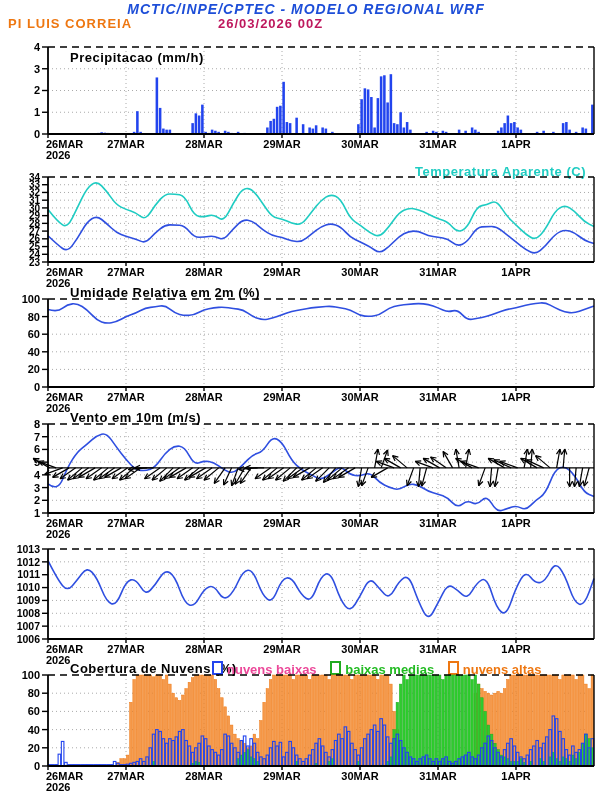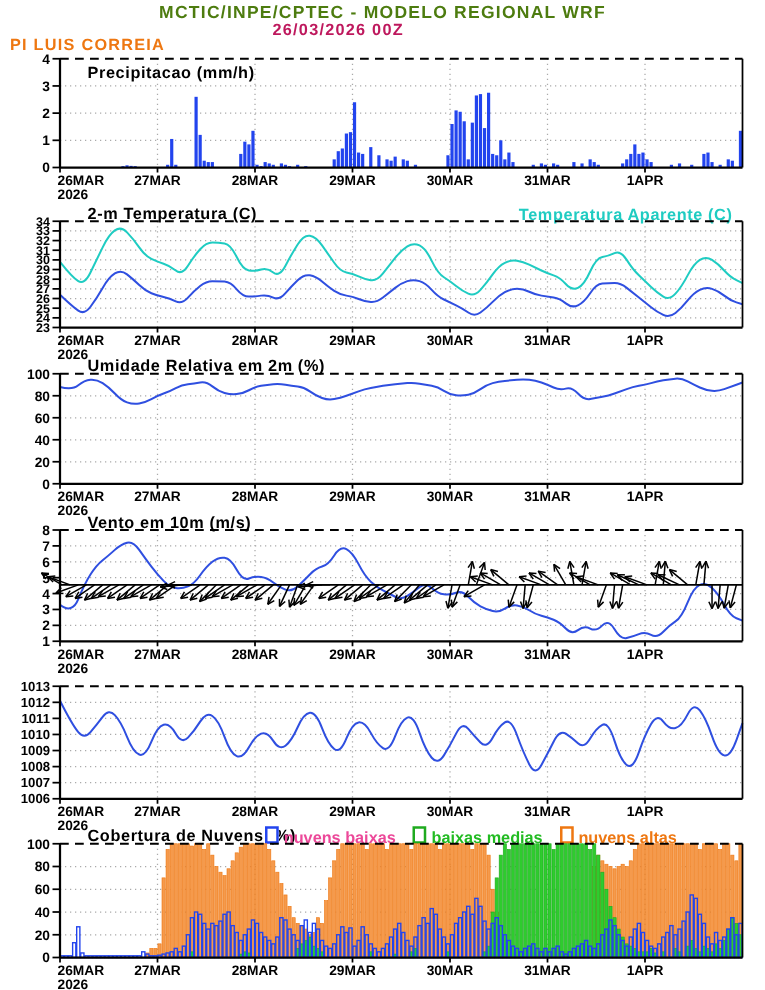--- a/index.html
+++ b/index.html
@@ -1,40 +1,39 @@
 <!DOCTYPE html>
 <html><head>
 <meta charset="utf-8">
 <style>
   html,body{margin:0;padding:0;background:#ffffff;}
   #fig{position:relative;width:612px;height:792px;background:#ffffff;overflow:hidden;
        font-family:"Liberation Sans",sans-serif;font-weight:bold;color:#000;}
   .abs{position:absolute;white-space:nowrap;}
   .hdr-title{top:1px;left:0;width:612px;text-align:center;font-size:14px;letter-spacing:1px;}
-  .hdr-station{top:16px;left:8px;font-size:13px;letter-spacing:1px;margin-top:12px;}
+  .hdr-station{top:16px;left:8px;font-size:13px;letter-spacing:1px;}
   .hdr-run{top:16px;left:218px;font-size:13px;letter-spacing:1px;}
   .coords{top:31px;left:350px;width:212px;text-align:right;font-size:13px;letter-spacing:1px;}
   .ptitle{font-size:13px;letter-spacing:.5px;}
   .cyan-label{top:164px;left:338px;width:248px;text-align:right;font-size:13px;}
   .legend-row{top:661px;left:212px;font-size:13px;}
   .legend-item{display:inline-block;margin-right:10px;}
   .legend-box{display:inline-block;width:7px;height:10px;border-width:2px;border-style:solid;
               vertical-align:-1px;margin-right:4px;background:#fff;}
   svg text{font-family:"Liberation Sans",sans-serif;font-weight:bold;}
 </style>
 </head>
 <body>
 
 <div id="fig">
-  <div class="abs hdr-title" style="color:#4d7c0f;">MCTIC/INPE/CPTEC - MODELO REGIONAL WRF</div>
+  <div class="abs hdr-title" style="color:#1d4ed8;font-style:italic;">MCTIC/INPE/CPTEC - MODELO REGIONAL WRF</div>
   <div class="abs hdr-station" style="color:#ee7711;">PI LUIS CORREIA</div>
   <div class="abs hdr-run" style="color:#be185d;">26/03/2026 00Z</div>
 
   <div class="abs ptitle" style="top:50px;left:70px;">Precipitacao (mm/h)</div>
-  <div class="abs ptitle" style="top:163px;left:70px;">2-m Temperatura (C)</div>
   <div class="abs ptitle cyan-label" style="color:#1fccc2;">Temperatura Aparente (C)</div>
   <div class="abs ptitle" style="top:285px;left:70px;">Umidade Relativa em 2m (%)</div>
   <div class="abs ptitle" style="top:410px;left:70px;">Vento em 10m (m/s)</div>
   <div class="abs ptitle" style="top:661px;left:70px;">Cobertura de Nuvens (%)</div>
 
   <div class="abs legend-row">
     <span class="legend-item">
       <span class="legend-box" style="border-color:#2244ee;"></span><span style="color:#ec4899;">nuvens baixas</span>
     </span>
     <span class="legend-item">

